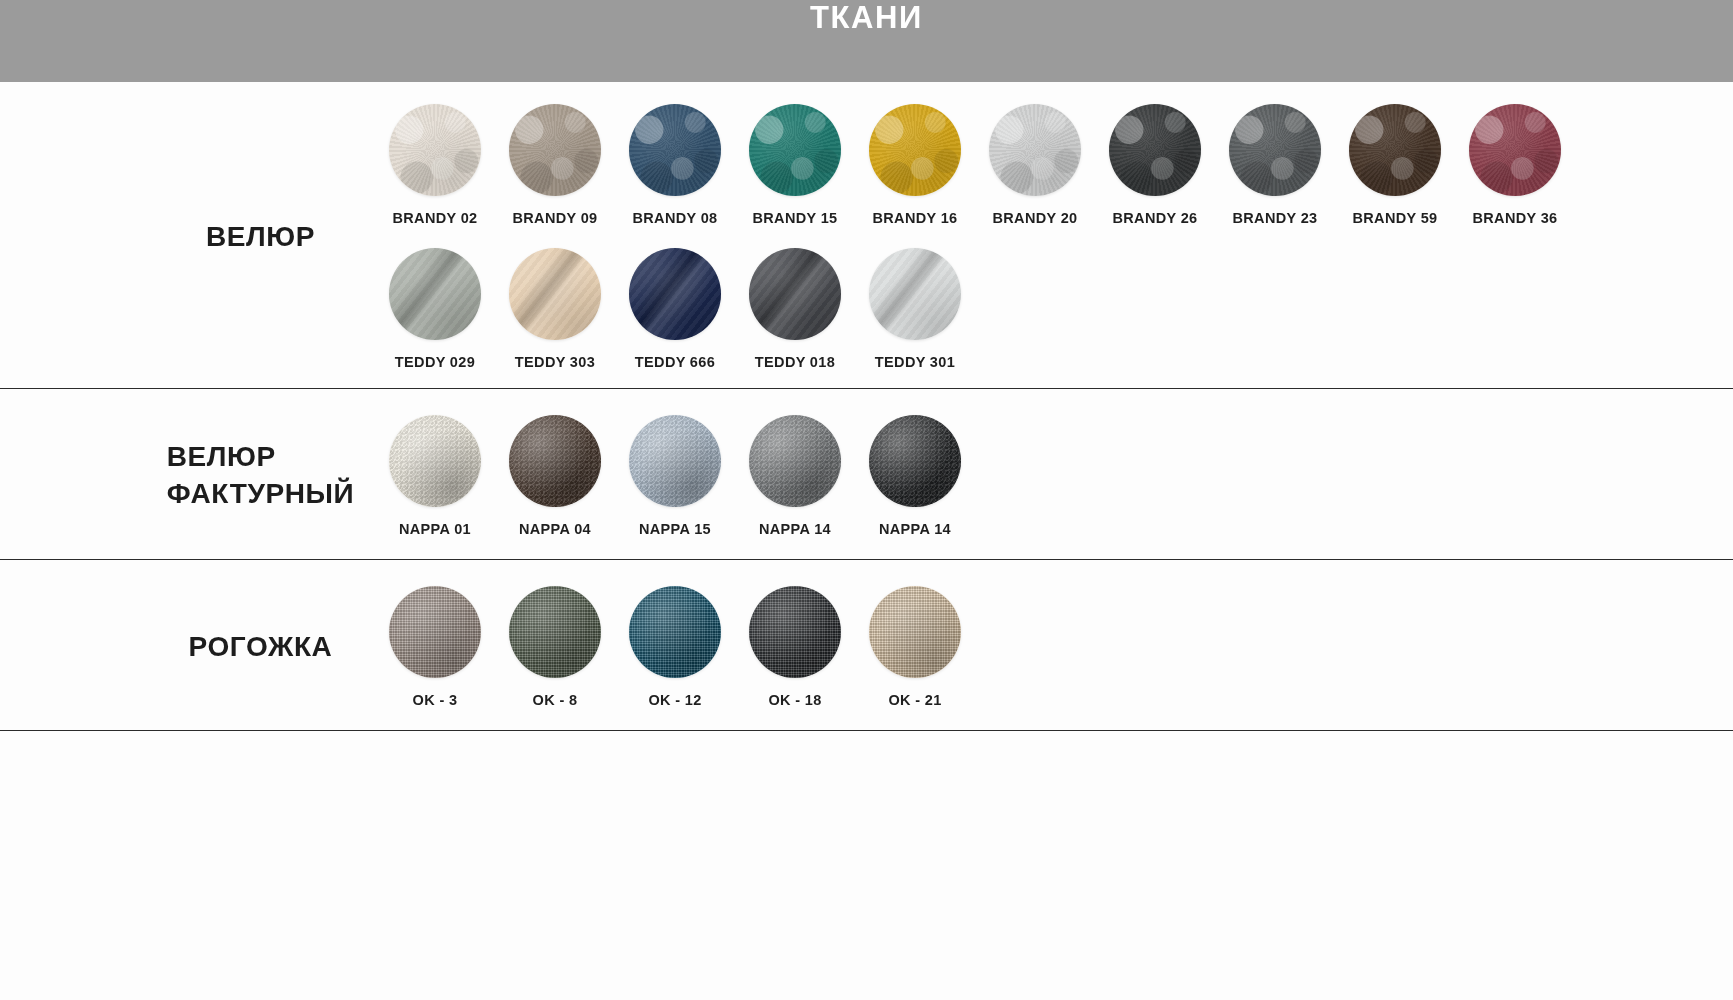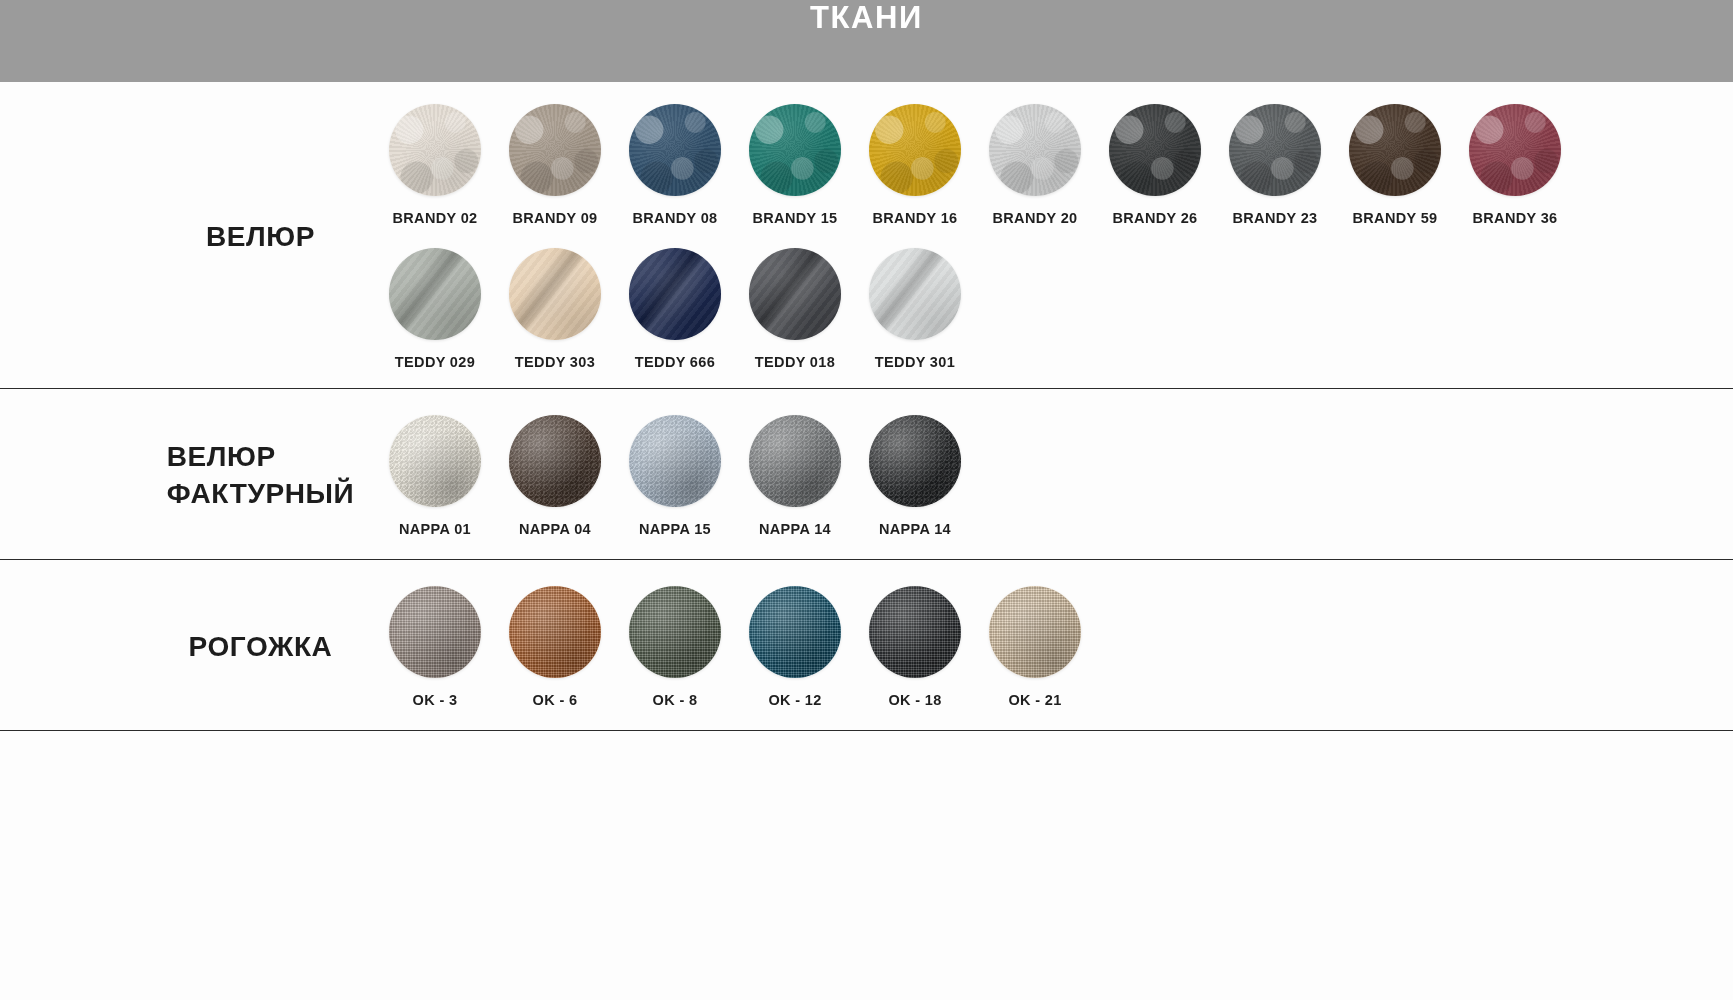--- a/index.html
+++ b/index.html
@@ -314,27 +314,20 @@
       <div class="rows-cell">
         <div class="swatch-row">
           <div class="swatch">
             <div class="disc" style="background: rgb(162, 148, 139);">
               <div class="tex tex-rogozhka"></div>
               <div class="shade"></div>
             </div>
             <div class="swatch-label">OK - 3</div>
           </div>
           <div class="swatch">
-            <div class="disc" style="background: rgb(178, 100, 48);">
-              <div class="tex tex-rogozhka"></div>
-              <div class="shade"></div>
-            </div>
-            <div class="swatch-label">OK - 6</div>
-          </div>
-          <div class="swatch">
             <div class="disc" style="background: rgb(85, 96, 79);">
               <div class="tex tex-rogozhka"></div>
               <div class="shade"></div>
             </div>
             <div class="swatch-label">OK - 8</div>
           </div>
           <div class="swatch">
             <div class="disc" style="background: rgb(21, 85, 110);">
               <div class="tex tex-rogozhka"></div>
               <div class="shade"></div>

